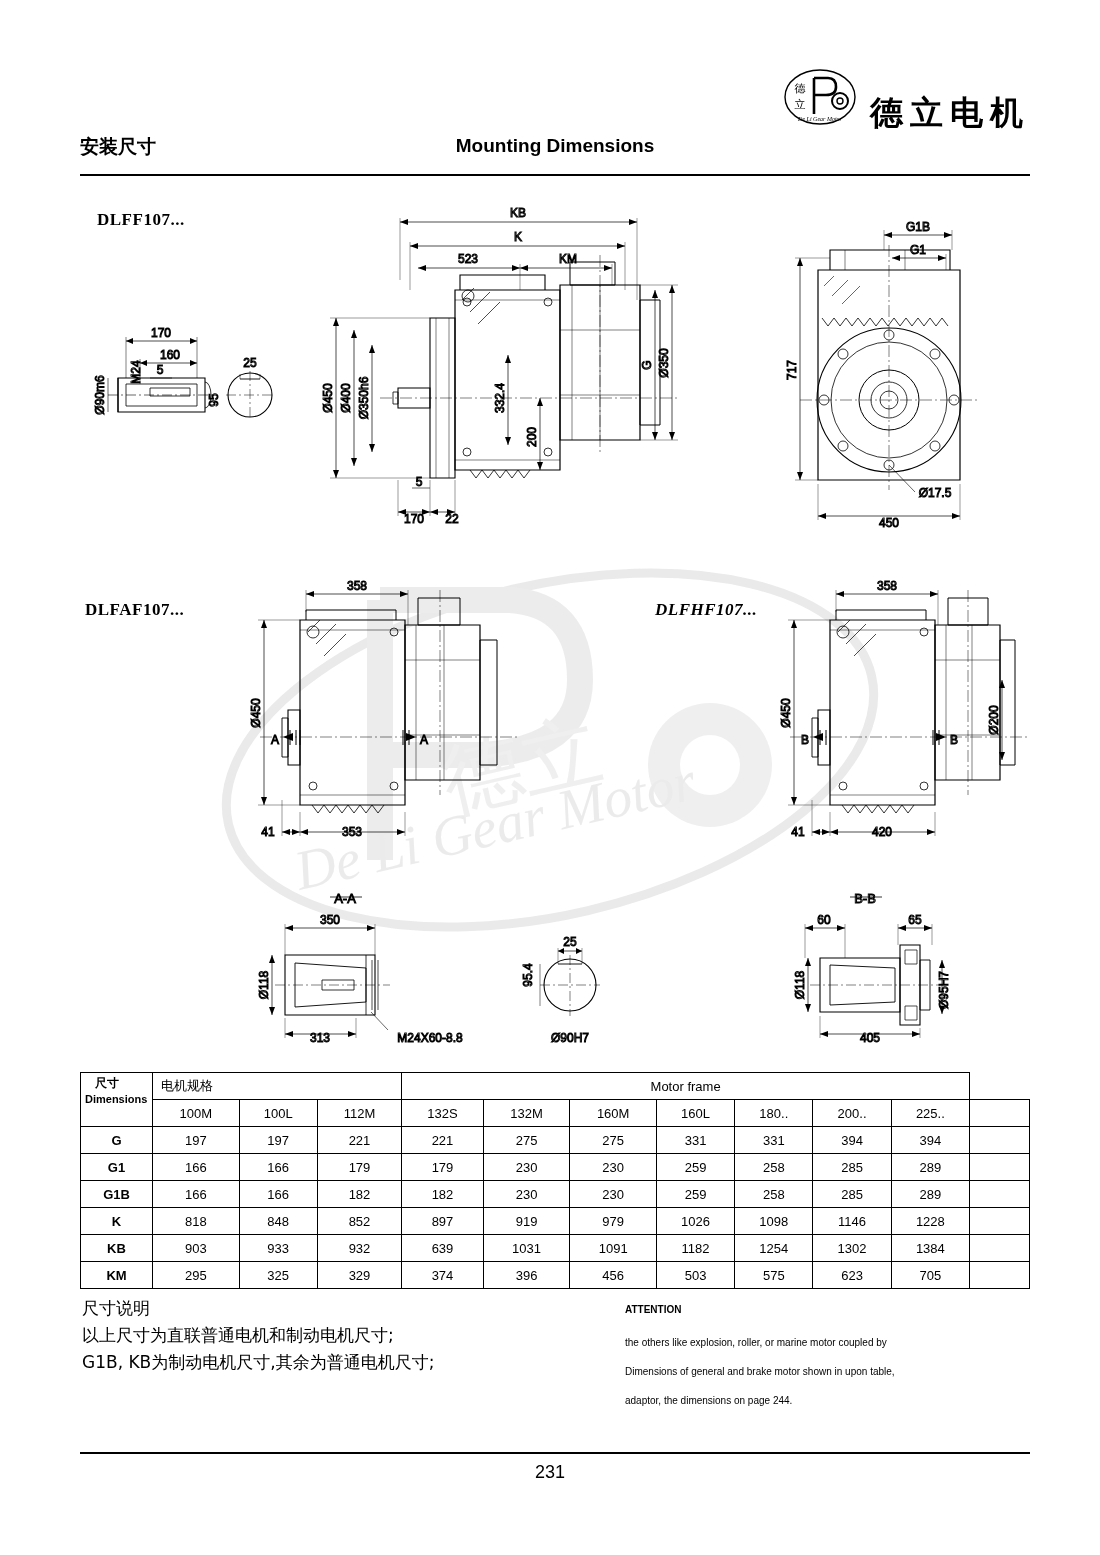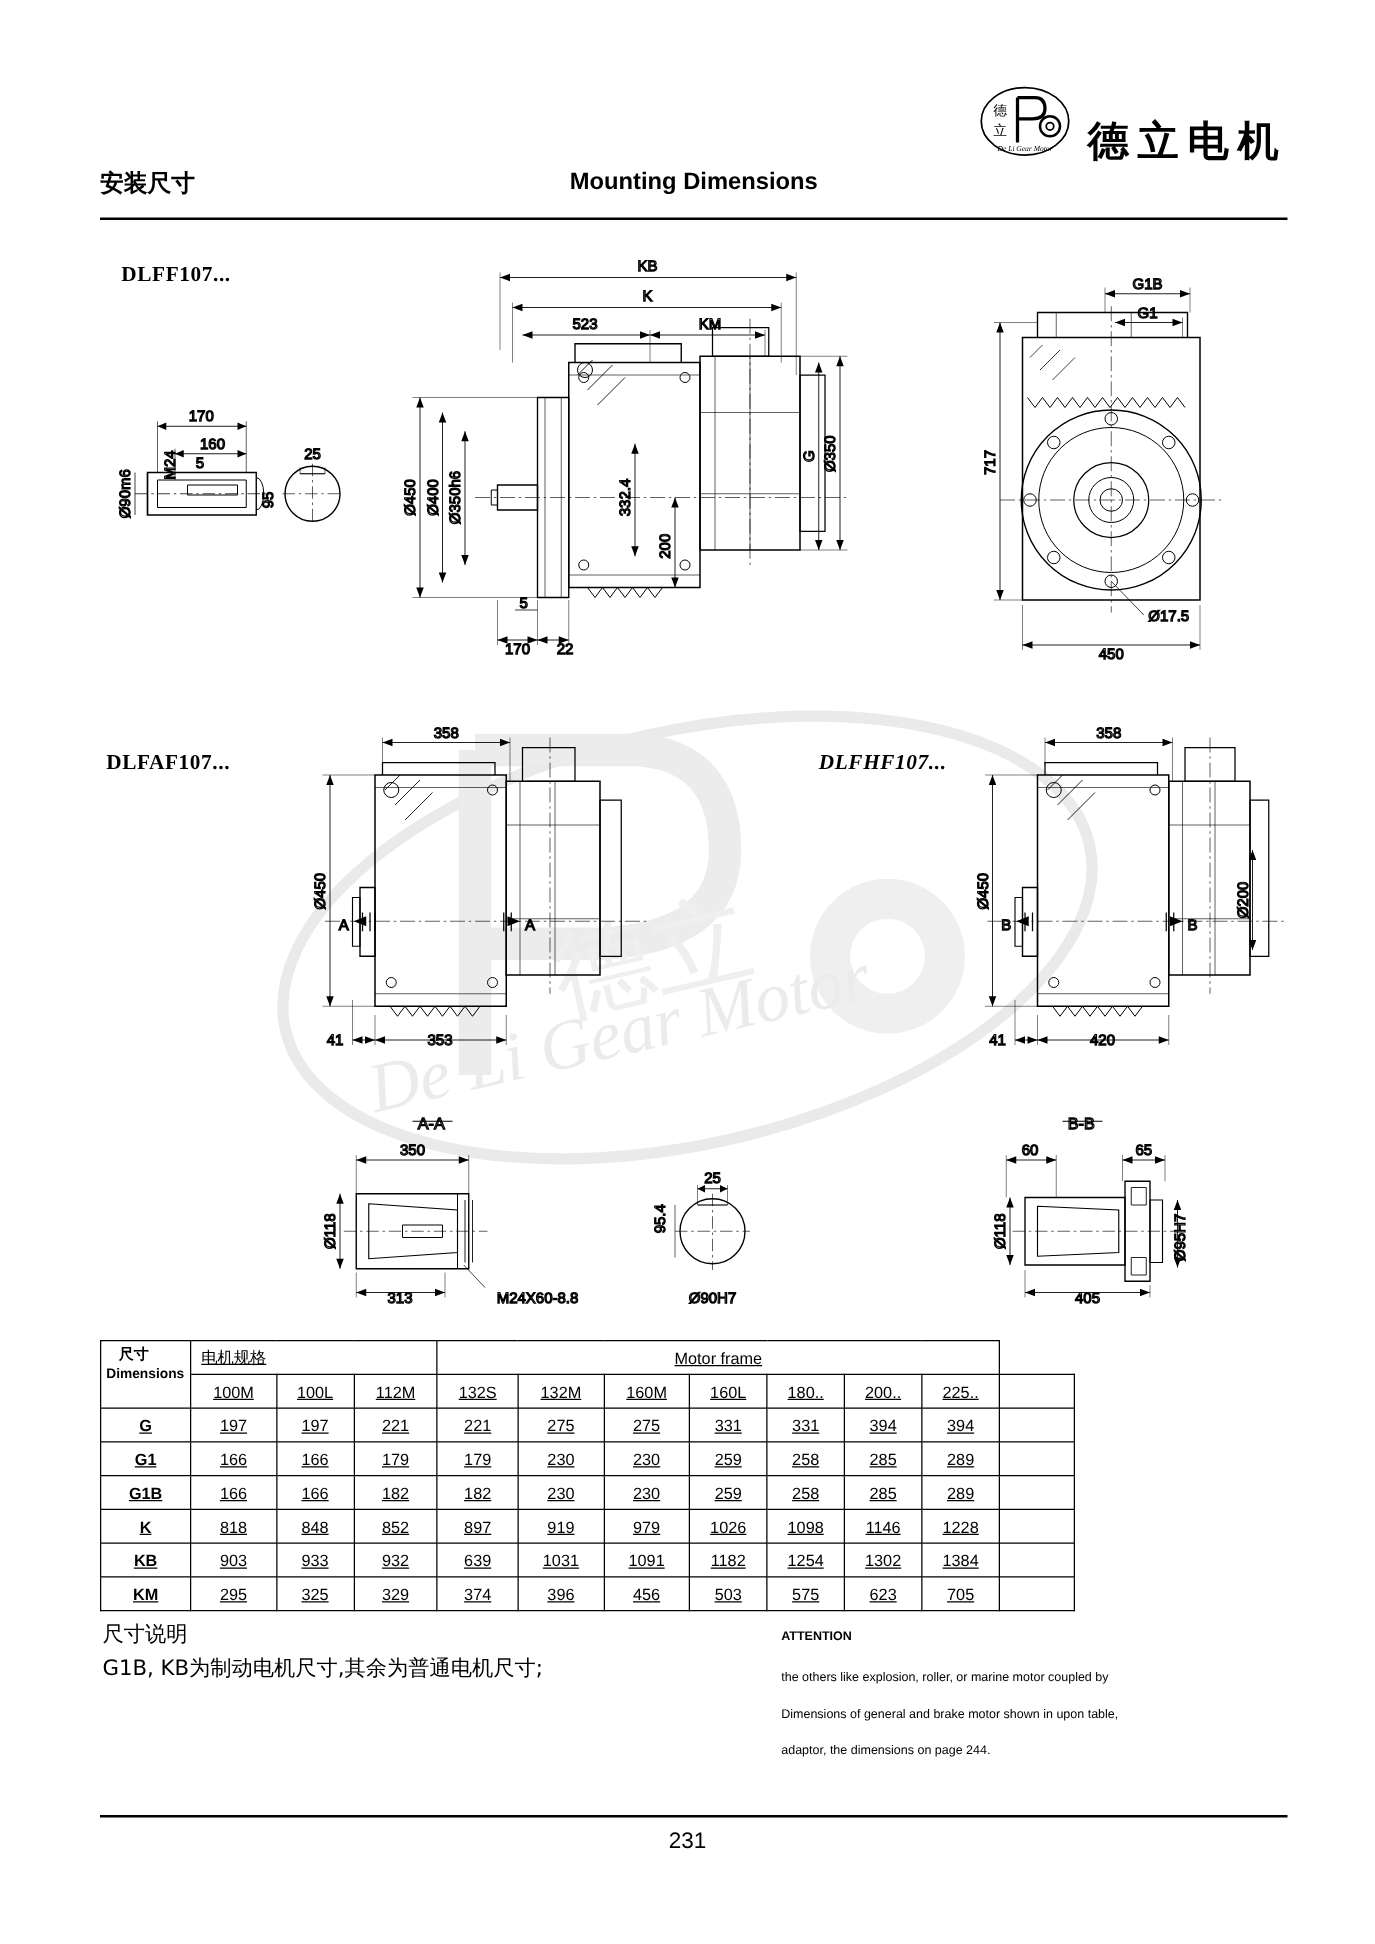--- a/index.html
+++ b/index.html
@@ -41,22 +41,22 @@
   }
 
   
   .model-label { position:absolute; font-size:17px; font-weight:bold; font-family:"Liberation Serif", serif; letter-spacing:.5px;}
 
   
   .draw { position:absolute; left:0; top:0; width:1100px; height:1555px; }
 
   
   table.dims {
-    position:absolute; left:80px; top:1072px; width:780px;
-    border-collapse:collapse; font-size:13px;text-decoration:underline;
+    position:absolute; left:80px; top:1072px; width:950px;
+    border-collapse:collapse; font-size:13px;
   }
   table.dims th, table.dims td {
     border:1px solid #000; text-align:center; height:27px; padding:0 2px;
     font-weight:normal;
   }
   table.dims th.rowhead, table.dims td.rowhead { font-weight:bold; width:72px; }
   table.dims th.mframe-cn { text-align:left; padding-left:8px; font-weight:normal; }
   table.dims .narrow { width:60px; }
   .cellTL { position:relative; }
   .cellTL .cn { position:absolute; left:14px; top:2px; font-size:12px; font-family:"DejaVu Sans", sans-serif;}
@@ -588,20 +588,21 @@
         <td>575</td>
         <td>623</td>
         <td>705</td>
         <td class="narrow"></td>
       </tr>
     </tbody>
   </table>
 
   <div class="notes-left">
     <div>尺寸说明</div>
+    <div>以上尺寸为直联普通电机和制动电机尺寸;</div>
     <div>G1B, KB为制动电机尺寸,其余为普通电机尺寸;</div>
   </div>
 
   <div class="notes-right">
     <div class="att">ATTENTION</div>
     <div>the others like explosion, roller, or marine motor coupled by</div>
     <div>Dimensions of general and brake motor shown in upon table,</div>
     <div>adaptor, the dimensions on page 244.</div>
   </div>
 

